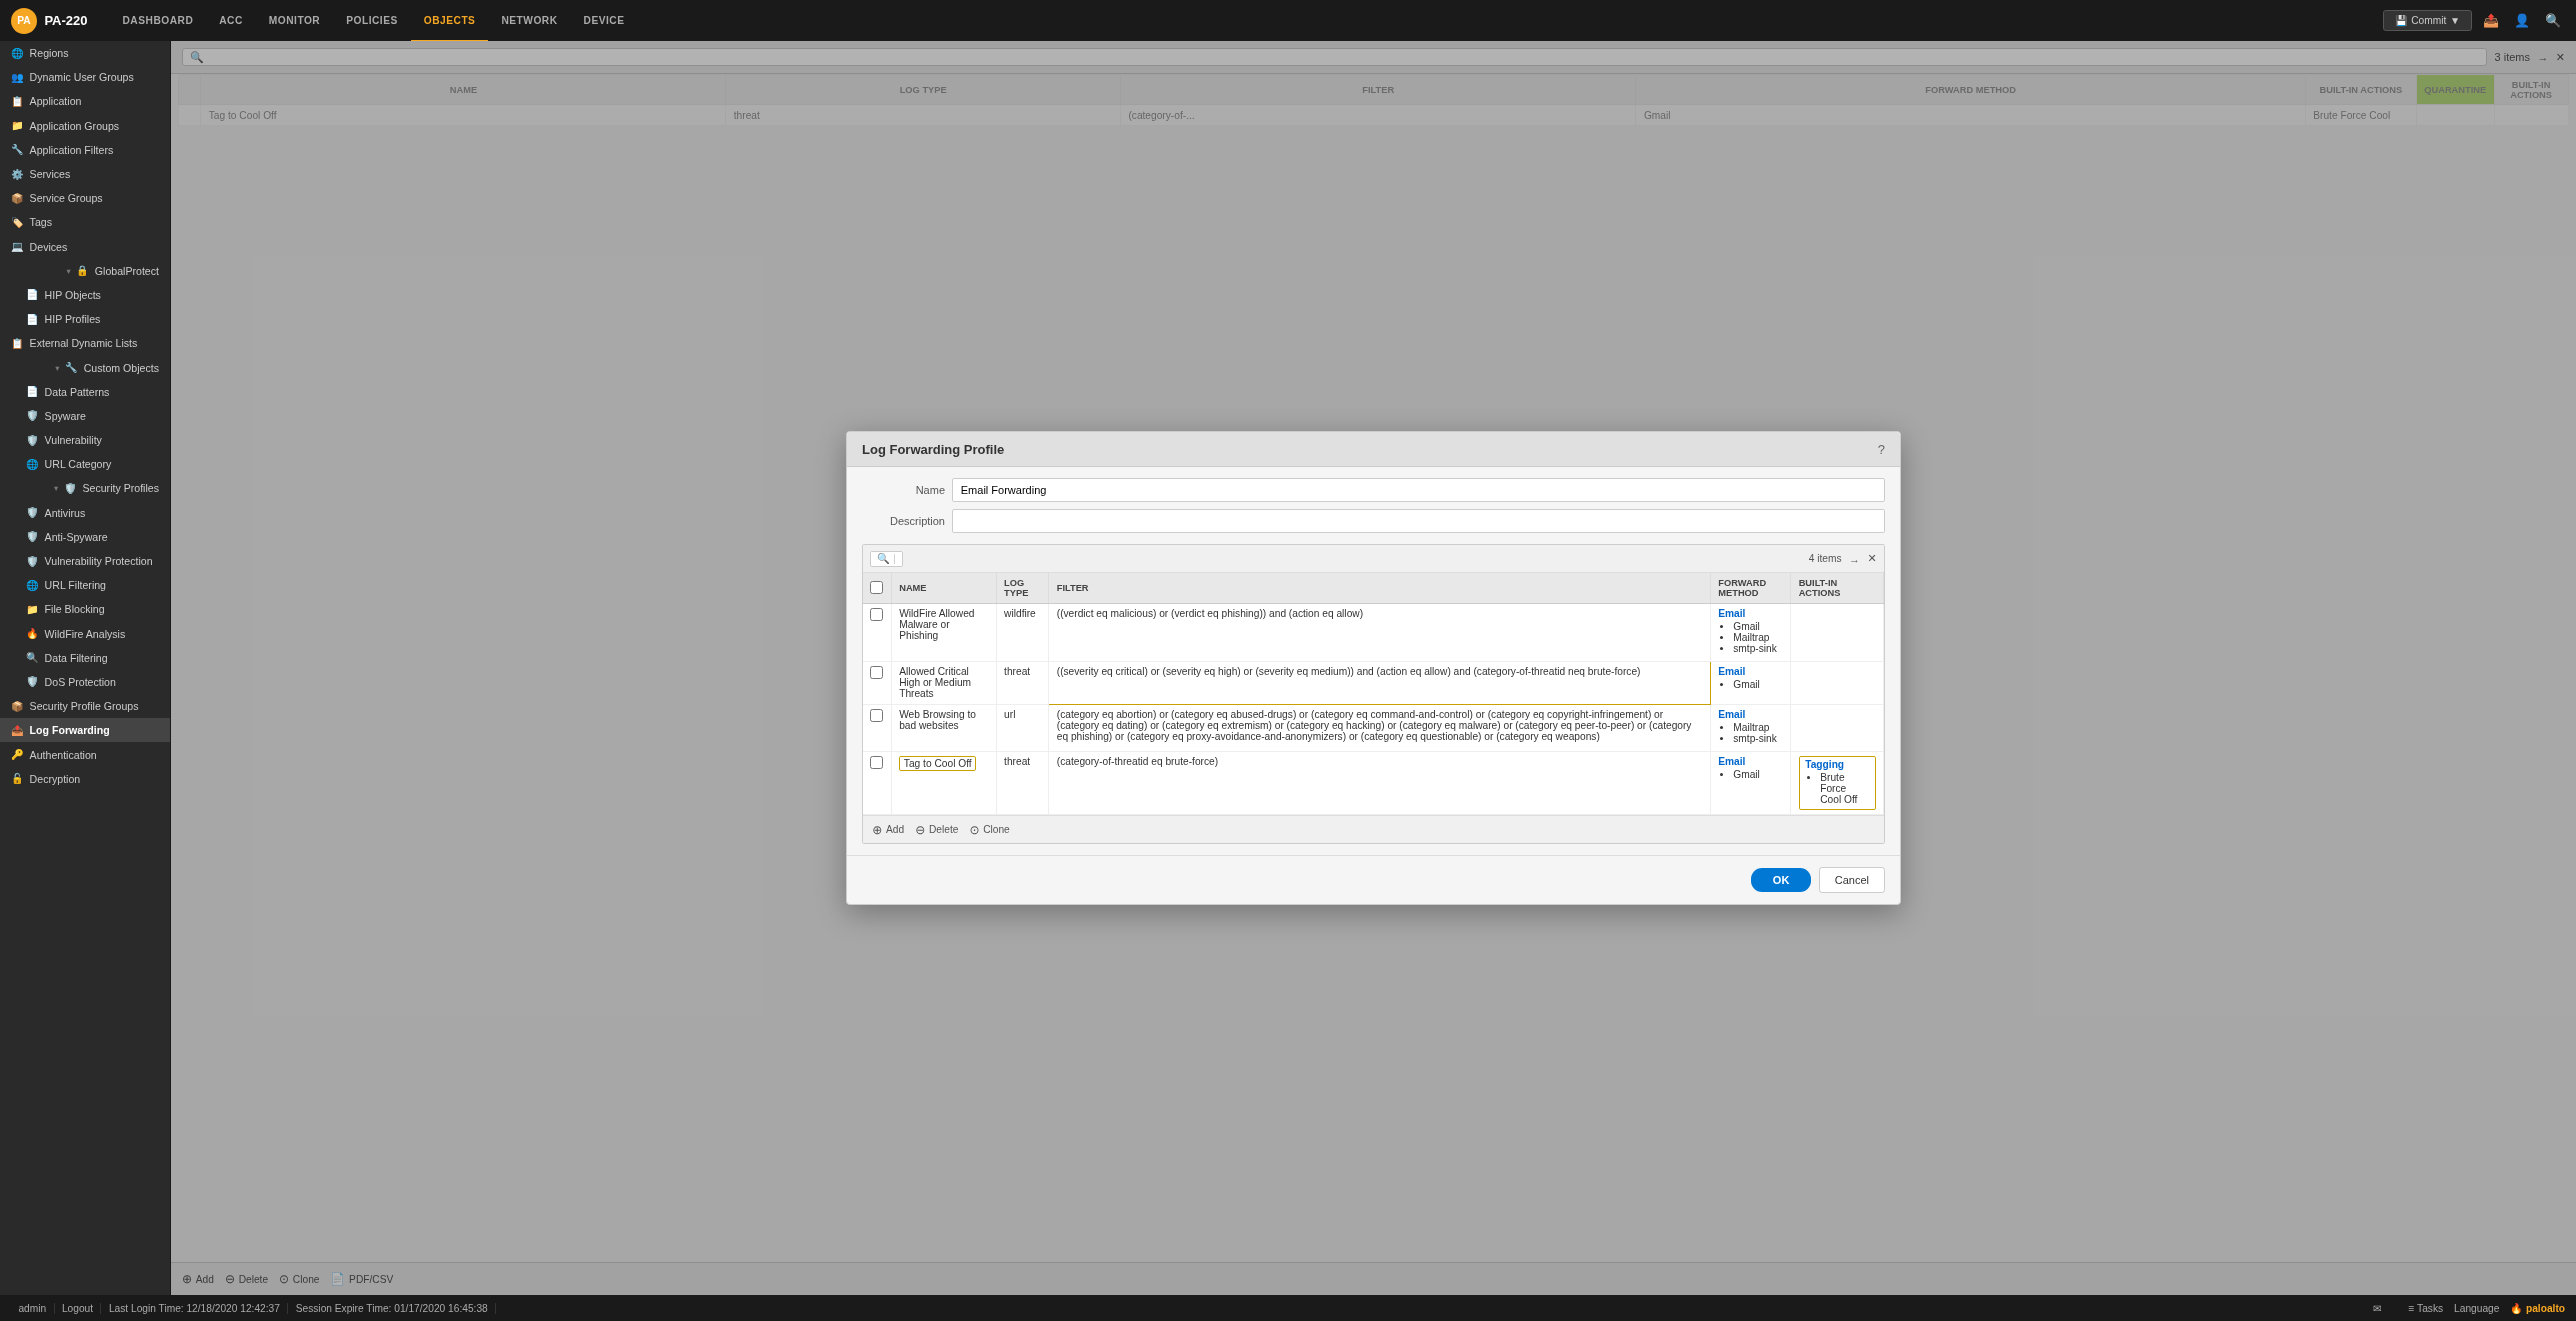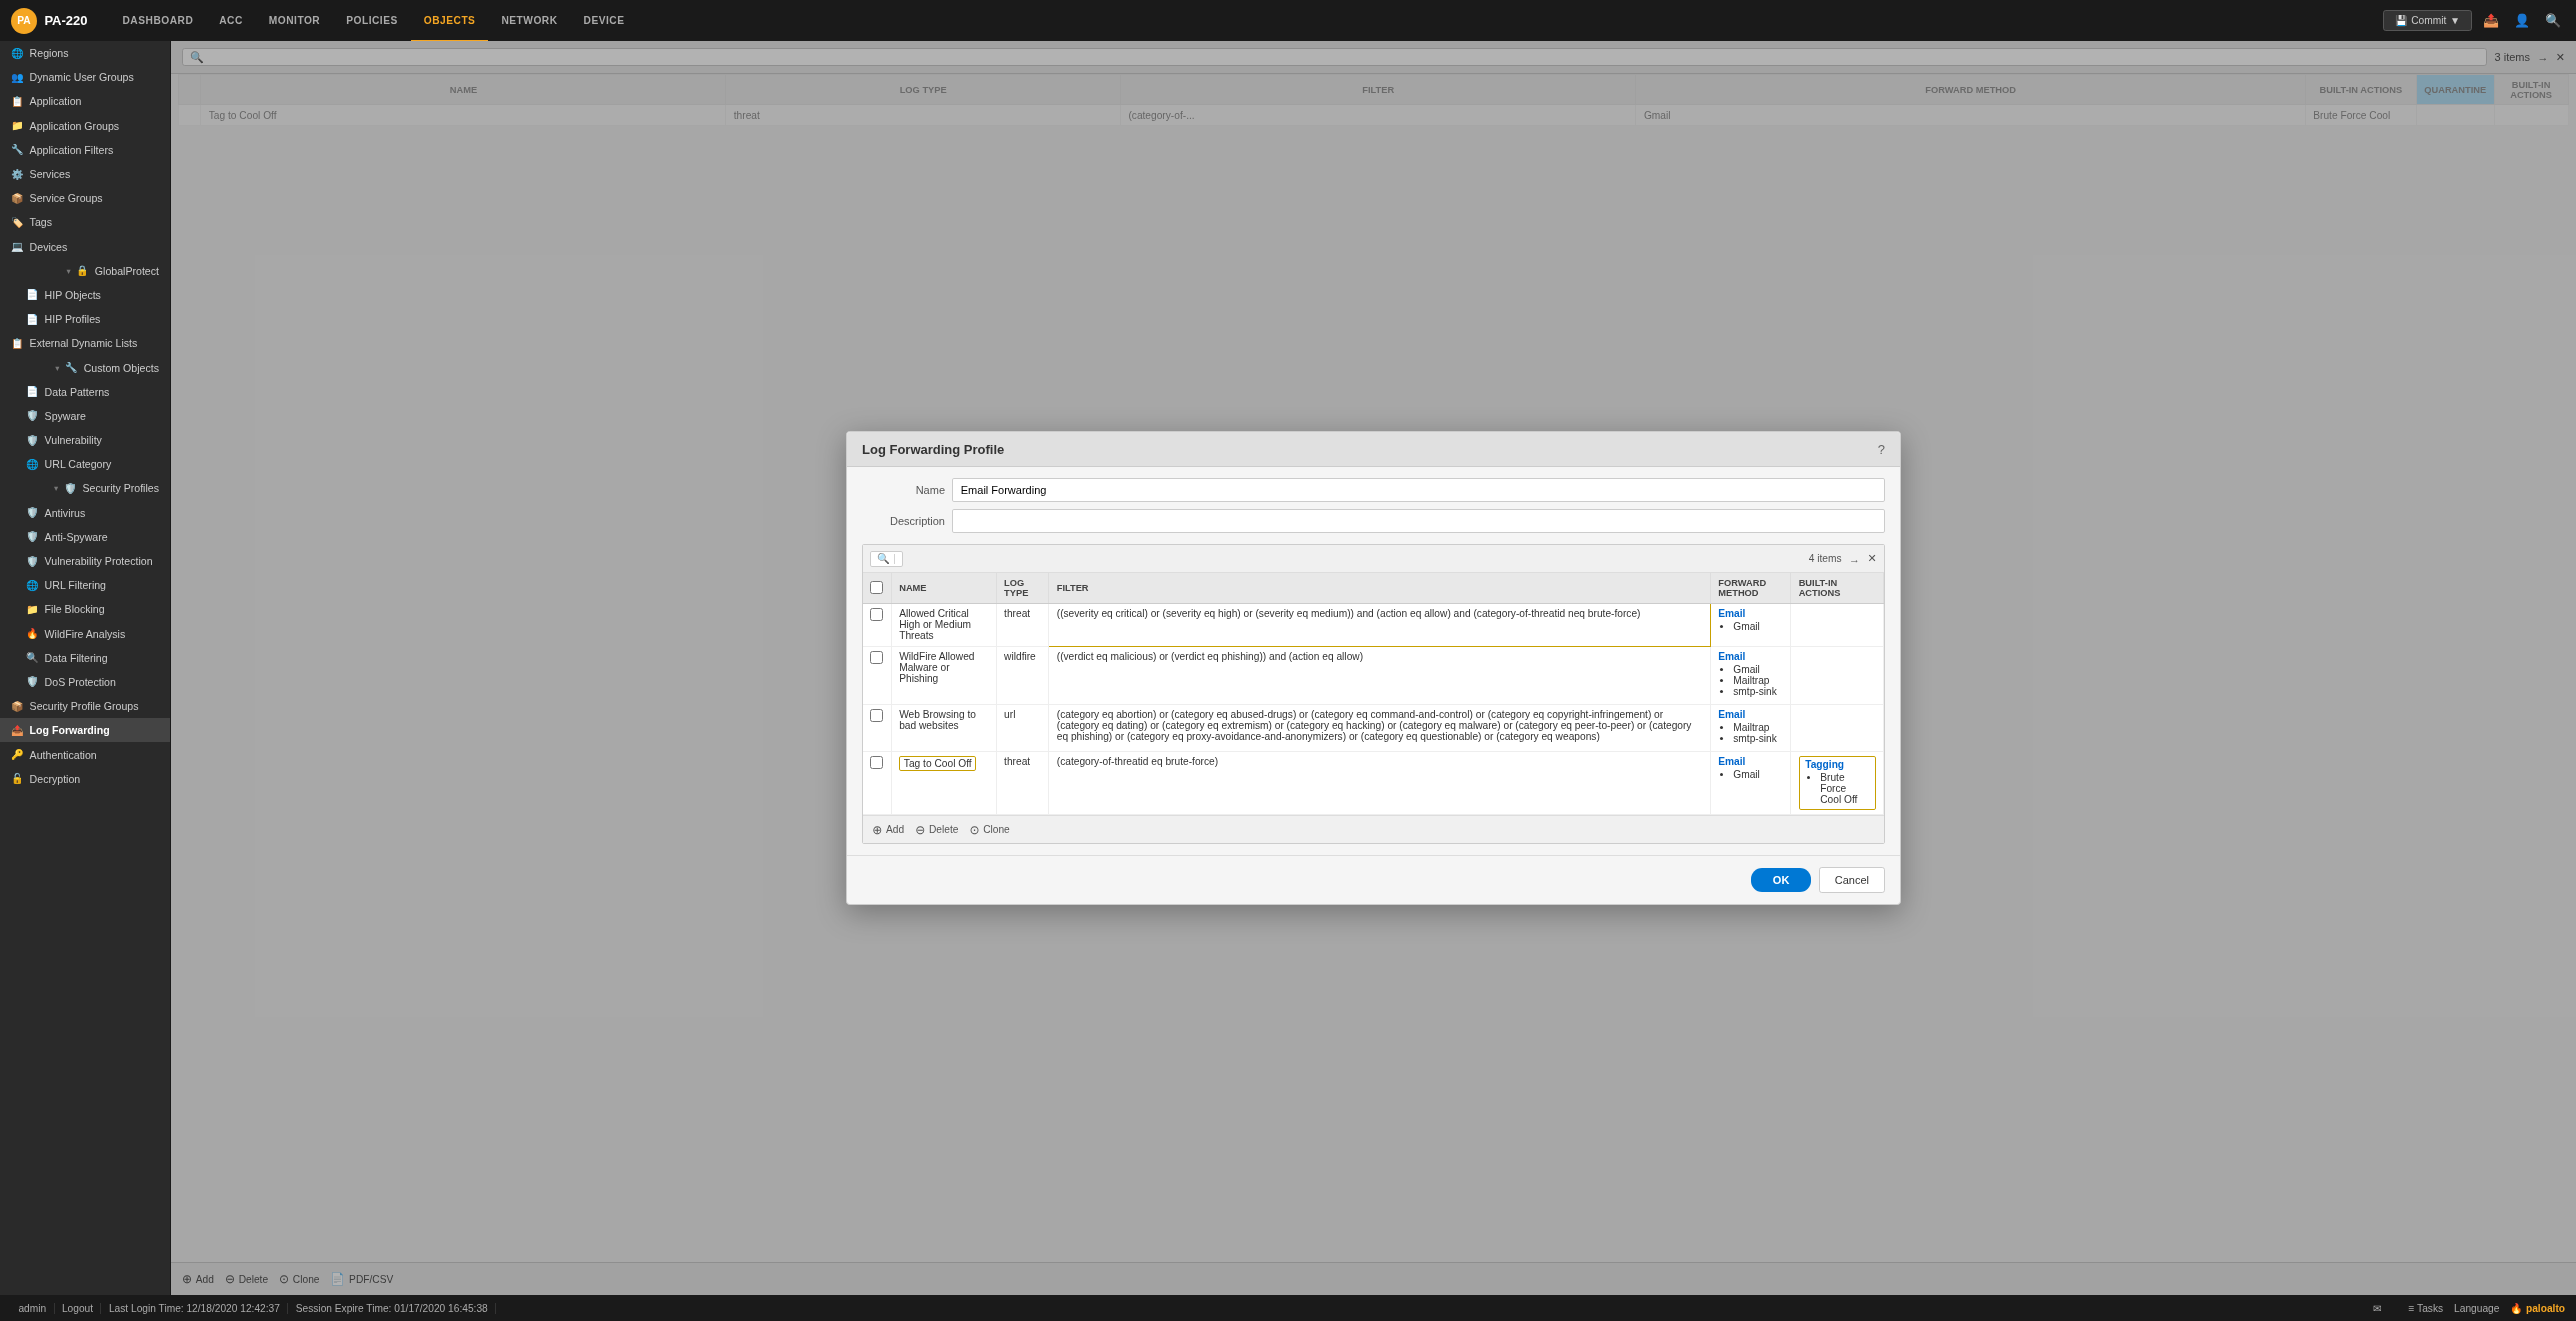--- a/index.html
+++ b/index.html
@@ -454,21 +454,21 @@
     <div style="padding: 0 7.4px;">
       <table style="width:100%;border-collapse:collapse;background:white;font-size:10.2px;opacity:0.5;">
         <thead>
           <tr>
             <th style="background:#e8e8e8;padding:4.6px 7.4px;border:0.9px solid #ddd;font-size:9.3px;text-transform:uppercase;color:#444;width:22px;"></th>
             <th style="background:#e8e8e8;padding:4.6px 7.4px;border:0.9px solid #ddd;font-size:9.3px;text-transform:uppercase;color:#444;">NAME</th>
             <th style="background:#e8e8e8;padding:4.6px 7.4px;border:0.9px solid #ddd;font-size:9.3px;text-transform:uppercase;color:#444;">LOG TYPE</th>
             <th style="background:#e8e8e8;padding:4.6px 7.4px;border:0.9px solid #ddd;font-size:9.3px;text-transform:uppercase;color:#444;">FILTER</th>
             <th style="background:#e8e8e8;padding:4.6px 7.4px;border:0.9px solid #ddd;font-size:9.3px;text-transform:uppercase;color:#444;">FORWARD METHOD</th>
             <th style="background:#e8e8e8;padding:4.6px 7.4px;border:0.9px solid #ddd;font-size:9.3px;text-transform:uppercase;color:#444;width:111px;">BUILT-IN ACTIONS</th>
-            <th style="background:#7dd3fc;padding:4.6px 7.4px;border:0.9px solid #ddd;font-size:9.3px;text-transform:uppercase;color:#444;width:74px;">QUARANTINE</th>
+            <th style="background:#84cc16;padding:4.6px 7.4px;border:0.9px solid #ddd;font-size:9.3px;text-transform:uppercase;color:#444;width:74px;">QUARANTINE</th>
             <th style="background:#e8e8e8;padding:4.6px 7.4px;border:0.9px solid #ddd;font-size:9.3px;text-transform:uppercase;color:#444;width:74px;">BUILT-IN ACTIONS</th>
           </tr>
         </thead>
         <tbody>
           <tr>
             <td style="padding:4.6px 7.4px;border:0.9px solid #eee;"></td>
             <td style="padding:4.6px 7.4px;border:0.9px solid #eee;">Tag to Cool Off</td>
             <td style="padding:4.6px 7.4px;border:0.9px solid #eee;">threat</td>
             <td style="padding:4.6px 7.4px;border:0.9px solid #eee;">(category-of-...</td>
             <td style="padding:4.6px 7.4px;border:0.9px solid #eee;">Gmail</td>
@@ -541,43 +541,43 @@
                     <th>LOG TYPE</th>
                     <th>FILTER</th>
                     <th>FORWARD METHOD</th>
                     <th>BUILT-IN ACTIONS</th>
                   </tr>
                 </thead>
                 <tbody>
 
                   <tr>
                     <td class="checkbox-col"><input type="checkbox" style=""></td>
-                    <td>Allowed Critical High or Medium Threats</td>
-                    <td>threat</td>
-                    <td class="highlight-border">((severity eq critical) or (severity eq high) or (severity eq medium)) and (action eq allow) and (category-of-threatid neq brute-force)</td>
-                    <td>
-                      <a class="email-link">Email</a>
-                      <ul class="bullet-list">
-                        <li>Gmail</li>
-                      </ul>
-                    </td>
-                    <td></td>
-                  </tr>
-
-                  <tr>
-                    <td class="checkbox-col"><input type="checkbox" style=""></td>
                     <td>WildFire Allowed Malware or Phishing</td>
                     <td>wildfire</td>
                     <td>((verdict eq malicious) or (verdict eq phishing)) and (action eq allow)</td>
                     <td>
                       <a class="email-link">Email</a>
                       <ul class="bullet-list">
                         <li>Gmail</li>
                         <li>Mailtrap</li>
                         <li>smtp-sink</li>
+                      </ul>
+                    </td>
+                    <td></td>
+                  </tr>
+
+                  <tr>
+                    <td class="checkbox-col"><input type="checkbox" style=""></td>
+                    <td>Allowed Critical High or Medium Threats</td>
+                    <td>threat</td>
+                    <td class="highlight-border">((severity eq critical) or (severity eq high) or (severity eq medium)) and (action eq allow) and (category-of-threatid neq brute-force)</td>
+                    <td>
+                      <a class="email-link">Email</a>
+                      <ul class="bullet-list">
+                        <li>Gmail</li>
                       </ul>
                     </td>
                     <td></td>
                   </tr>
 
                   <tr>
                     <td class="checkbox-col"><input type="checkbox" style=""></td>
                     <td>Web Browsing to bad websites</td>
                     <td>url</td>
                     <td>(category eq abortion) or (category eq abused-drugs) or (category eq command-and-control) or (category eq copyright-infringement) or (category eq dating) or (category eq extremism) or (category eq hacking) or (category eq malware) or (category eq peer-to-peer) or (category eq phishing) or (category eq proxy-avoidance-and-anonymizers) or (category eq questionable) or (category eq weapons)</td>

